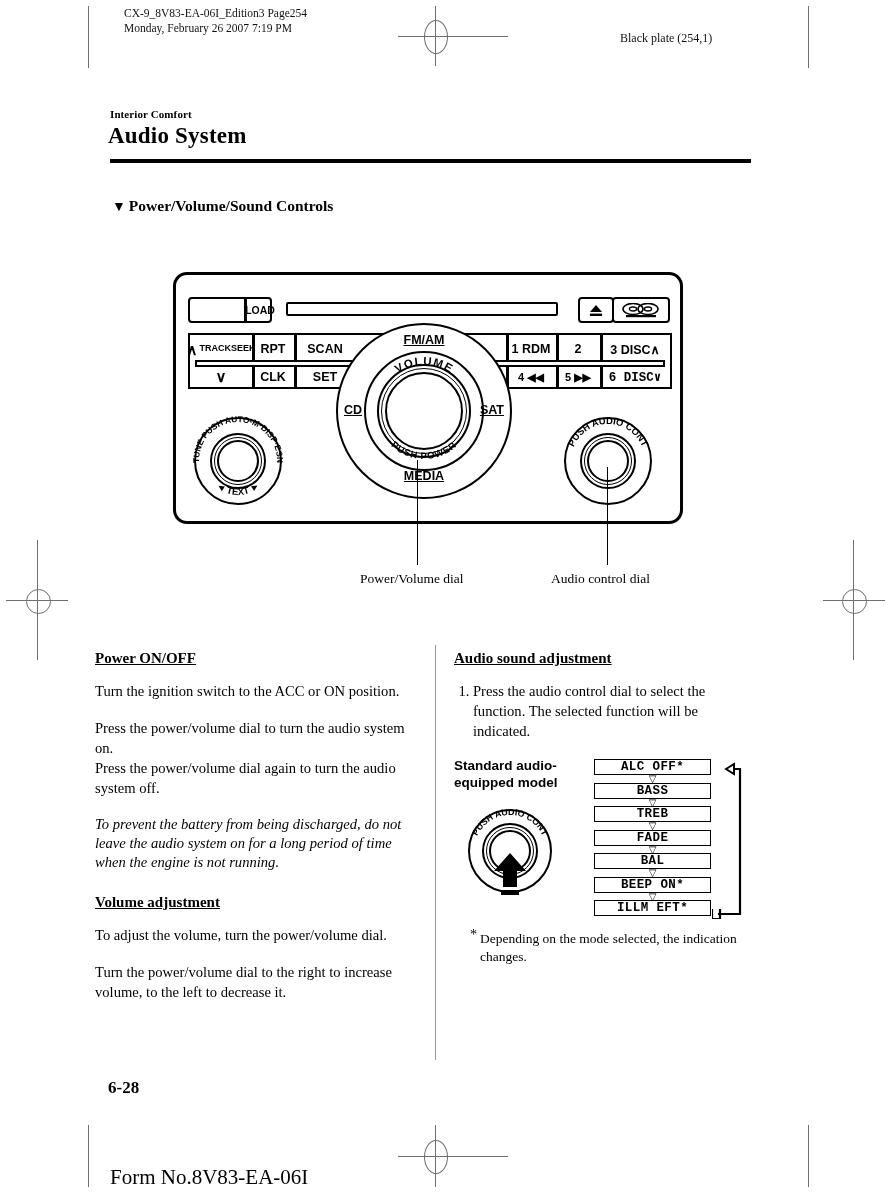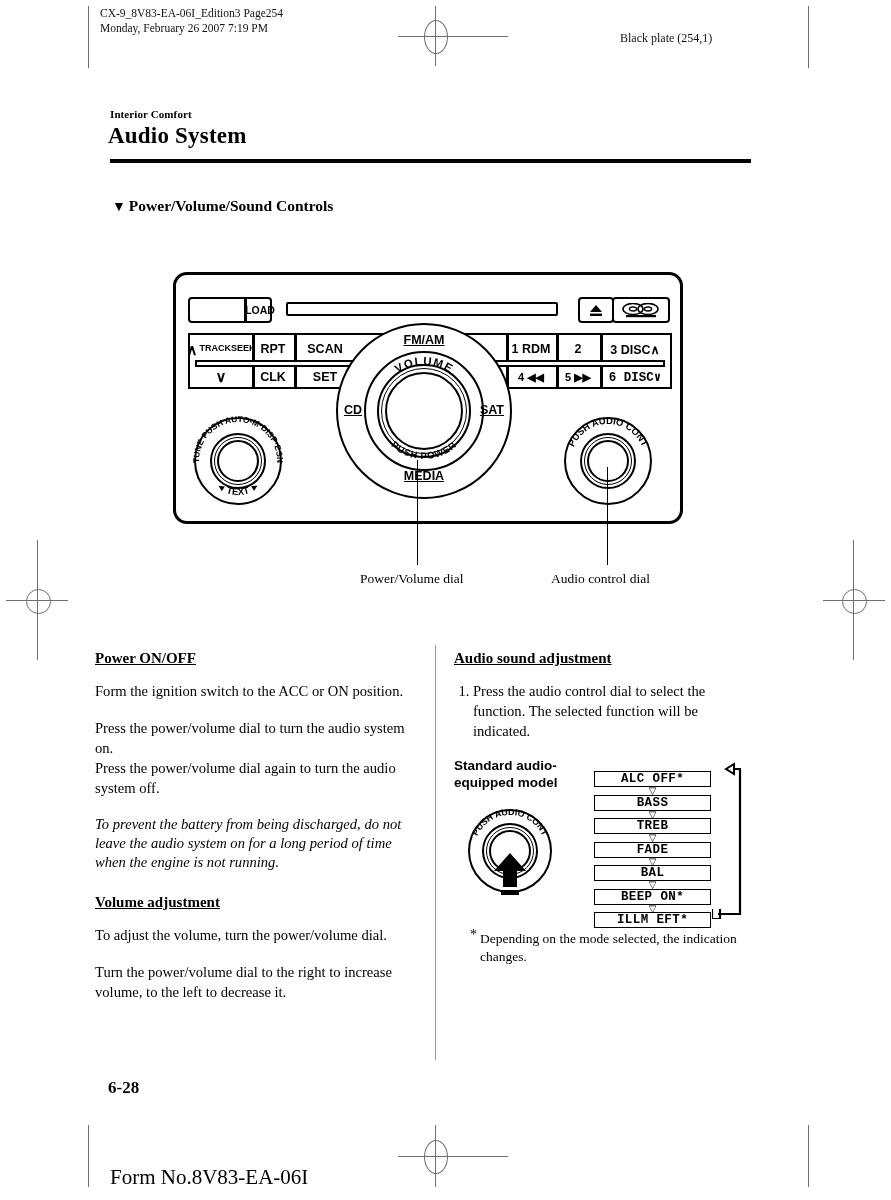--- a/index.html
+++ b/index.html
@@ -6,21 +6,21 @@
   body{width:891px;height:1200px;position:relative;
        font-family:"Liberation Serif", serif; color:#000;}
   .page{position:absolute;inset:0;overflow:hidden;}
 
   
   .reg-line{position:absolute;background:#6f6f6f;}
   .reg-circ{position:absolute;border:1px solid #6f6f6f;border-radius:50%;}
 
   
   .hdr{position:absolute;font-family:"Liberation Serif",serif;font-size:11.5px;line-height:15px;color:#111;}
-  .hdr-left{left:100px;top:6px;}
+  .hdr-left{left:124px;top:6px;}
   .hdr-right{left:620px;top:31px;font-size:12px;}
 
   
   .sec-kicker{position:absolute;left:110px;top:108px;font-size:11px;font-weight:bold;letter-spacing:.1px;}
   .sec-title{position:absolute;left:108px;top:123px;font-size:23px;font-weight:bold;letter-spacing:.2px;}
   .rule{position:absolute;left:110px;top:159px;width:641px;height:4px;background:#000;}
   .sub-head{position:absolute;left:112px;top:197px;font-size:15.5px;font-weight:bold;}
   .sub-head .tri{font-size:14px;margin-right:3px;}
 
   
@@ -84,21 +84,21 @@
   p.tight{margin:0 0 0 0;}
   .note-h{font-weight:bold;font-style:italic;font-size:15px;margin:0 0 1px 0;}
   .note-b{font-style:italic;margin:0 0 20px 0;line-height:19px;}
   ol.steps{margin:0;padding-left:19px;}
   ol.steps li{margin-bottom:14px;}
 
   
   .diag{position:absolute;left:454px;top:757px;width:300px;height:175px;}
   .diag-title{position:absolute;left:0;top:0;width:118px;font-family:"Liberation Sans",sans-serif;
               font-weight:bold;font-size:13.5px;line-height:17px;}
-  .fn-col{position:absolute;left:140px;top:14px;width:117px;}
+  .fn-col{position:absolute;left:140px;top:2px;width:117px;}
   .fn-box{height:16px;border:1.6px solid #000;box-sizing:border-box;display:flex;align-items:center;justify-content:center;
           font-family:"Liberation Mono",monospace;font-size:12.5px;font-weight:bold;letter-spacing:.4px;background:#fff;}
   .fn-arrow{height:7.5px;display:flex;align-items:center;justify-content:center;}
   .loopback{position:absolute;left:258px;top:2px;width:36px;height:160px;}
   .footnote{position:absolute;left:480px;top:930px;width:270px;font-size:13.5px;line-height:18px;}
   .footnote .star{position:absolute;left:-10px;top:-4px;font-size:14px;}
 
   .pagenum{position:absolute;left:108px;top:1078px;font-size:17px;font-weight:bold;}
   .formno{position:absolute;left:110px;top:1165px;font-size:21px;}
 </style>
@@ -267,21 +267,21 @@
 
   <div class="lead" style="left:417px;top:460px;height:105px;"></div>
   <div class="lead" style="left:607px;top:467px;height:98px;"></div>
   <div class="callout" style="left:360px;top:571px;">Power/Volume dial</div>
   <div class="callout" style="left:551px;top:571px;">Audio control dial</div>
 
   <div class="coldiv"></div>
 
   <div class="col col-l">
     <h3 class="t">Power ON/OFF</h3>
-    <p class="t">Form the ignition switch to the ACC or ON position.</p>
+    <p class="t">Turn the ignition switch to the ACC or ON position.</p>
     <p class="tight">Press the power/volume dial to turn the audio system on.</p>
     <p class="t">Press the power/volume dial again to turn the audio system off.</p>
     <p class="note-b">To prevent the battery from being discharged, do not leave the audio system on for a long period of time when the engine is not running.</p>
     <h3 class="t">Volume adjustment</h3>
     <p class="t">To adjust the volume, turn the power/volume dial.</p>
     <p class="tight">Turn the power/volume dial to the right to increase volume, to the left to decrease it.</p>
   </div>
 
   <div class="col col-r">
     <h3 class="t">Audio sound adjustment</h3>

